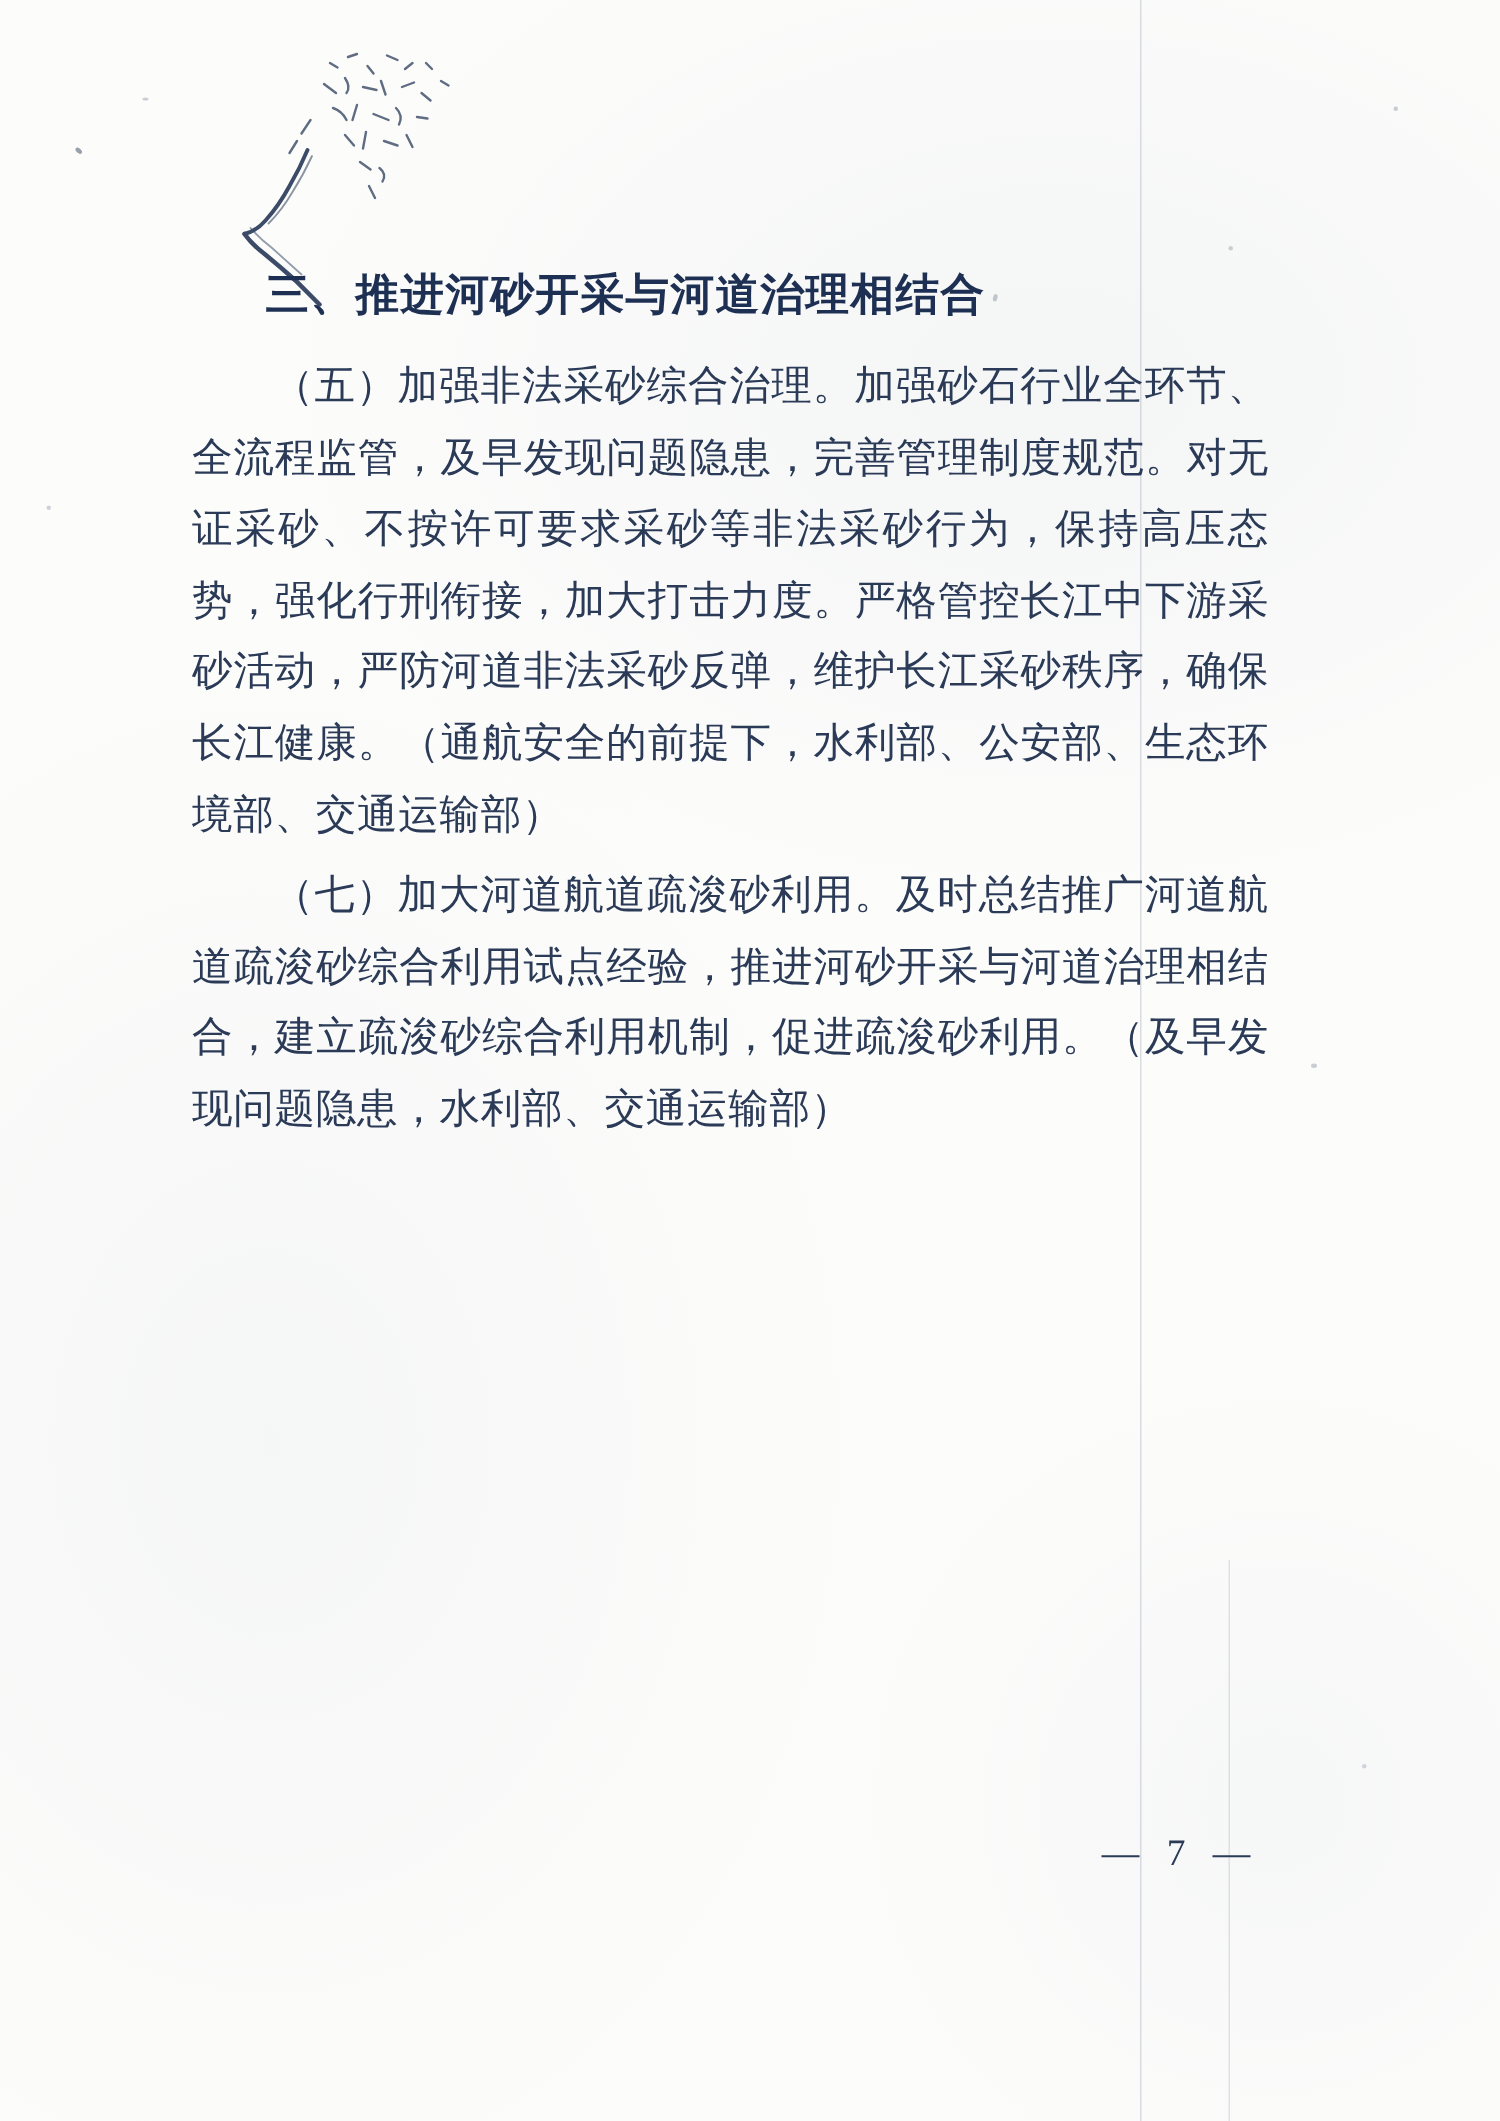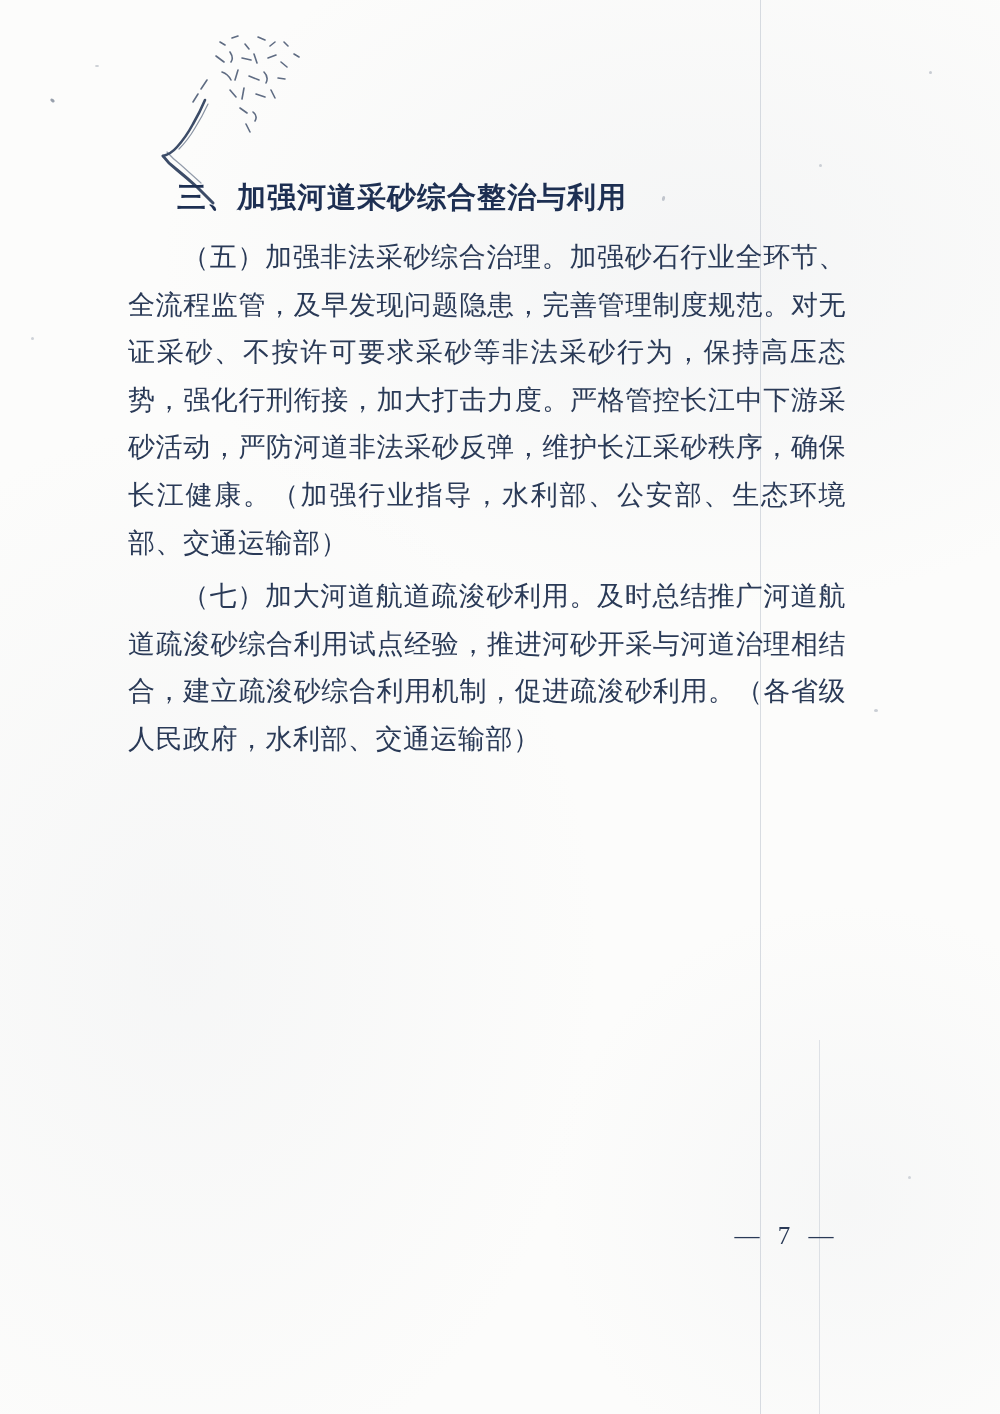--- a/index.html
+++ b/index.html
@@ -111,20 +111,20 @@
   <div class="speck" style="left:50px; top:99px; width:5px; height:3px; transform:rotate(40deg);"></div>
   <div class="speck" style="left:95px; top:65px; width:4px; height:2px; opacity:.5;"></div>
   <div class="speck" style="left:31px; top:337px; width:3px; height:3px; opacity:.45;"></div>
   <div class="speck" style="left:662px; top:196px; width:3px; height:5px; opacity:.55; transform:rotate(15deg);"></div>
   <div class="speck" style="left:929px; top:71px; width:3px; height:3px; opacity:.5;"></div>
   <div class="speck" style="left:819px; top:164px; width:3px; height:3px; opacity:.45;"></div>
   <div class="speck" style="left:874px; top:709px; width:4px; height:3px; opacity:.5;"></div>
   <div class="speck" style="left:908px; top:1176px; width:3px; height:3px; opacity:.4;"></div>
 
   <div class="content">
-    <h2 class="heading">三、加强河道采砂综合整治与利用</h2>
-    <p class="para">（五）加强非法采砂综合治理。加强砂石行业全环节、全流程监管，及早发现问题隐患，完善管理制度规范。对无证采砂、不按许可要求采砂等非法采砂行为，保持高压态势，强化行刑衔接，加大打击力度。严格管控长江中下游采砂活动，严防河道非法采砂反弹，维护长江采砂秩序，确保长江健康。（加强行业指导，水利部、公安部、生态环境部、交通运输部）</p>
-    <p class="para">（七）加大河道航道疏浚砂利用。及时总结推广河道航道疏浚砂综合利用试点经验，推进河砂开采与河道治理相结合，建立疏浚砂综合利用机制，促进疏浚砂利用。（各省级人民政府，水利部、交通运输部）</p>
+    <h2 class="heading">三、推进河砂开采与河道治理相结合</h2>
+    <p class="para">（五）加强非法采砂综合治理。加强砂石行业全环节、全流程监管，及早发现问题隐患，完善管理制度规范。对无证采砂、不按许可要求采砂等非法采砂行为，保持高压态势，强化行刑衔接，加大打击力度。严格管控长江中下游采砂活动，严防河道非法采砂反弹，维护长江采砂秩序，确保长江健康。（通航安全的前提下，水利部、公安部、生态环境部、交通运输部）</p>
+    <p class="para">（七）加大河道航道疏浚砂利用。及时总结推广河道航道疏浚砂综合利用试点经验，推进河砂开采与河道治理相结合，建立疏浚砂综合利用机制，促进疏浚砂利用。（及早发现问题隐患，水利部、交通运输部）</p>
   </div>
 
   <div class="page-number">— 7 —</div>
 
 </div>
 
 </body></html>

